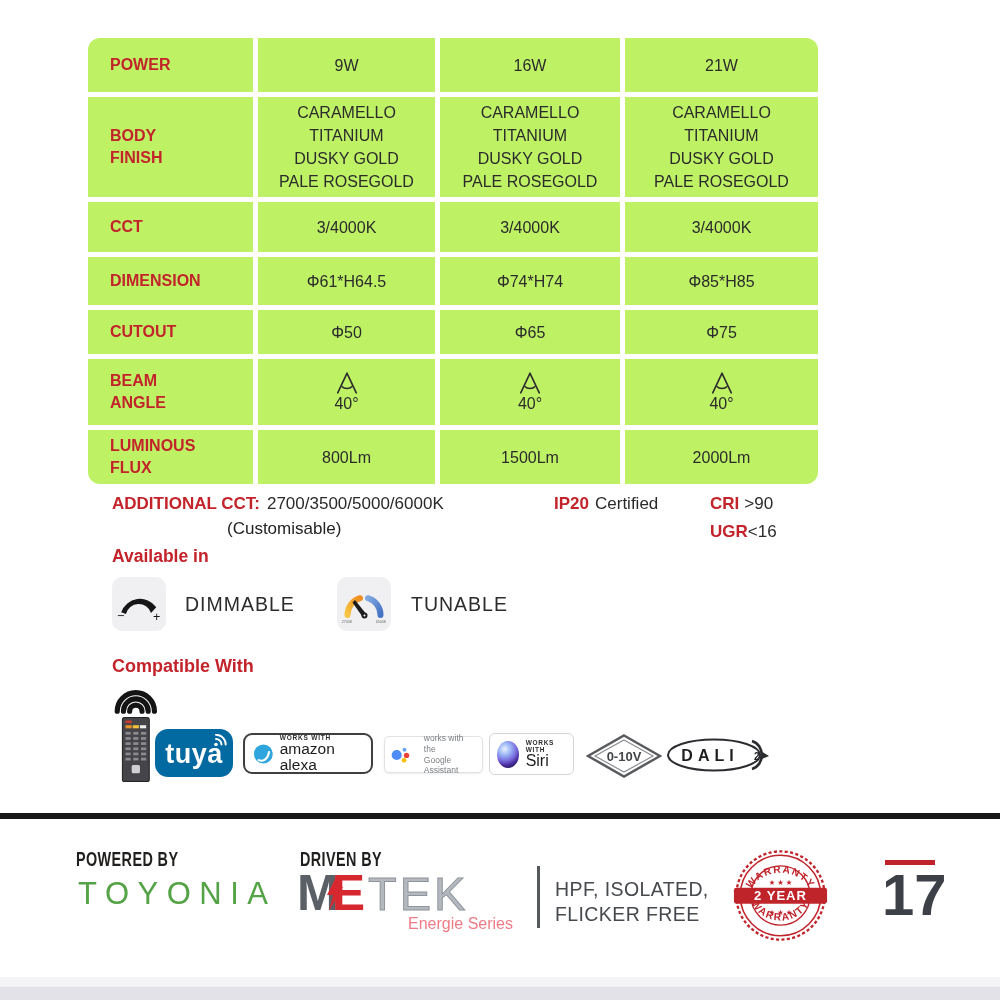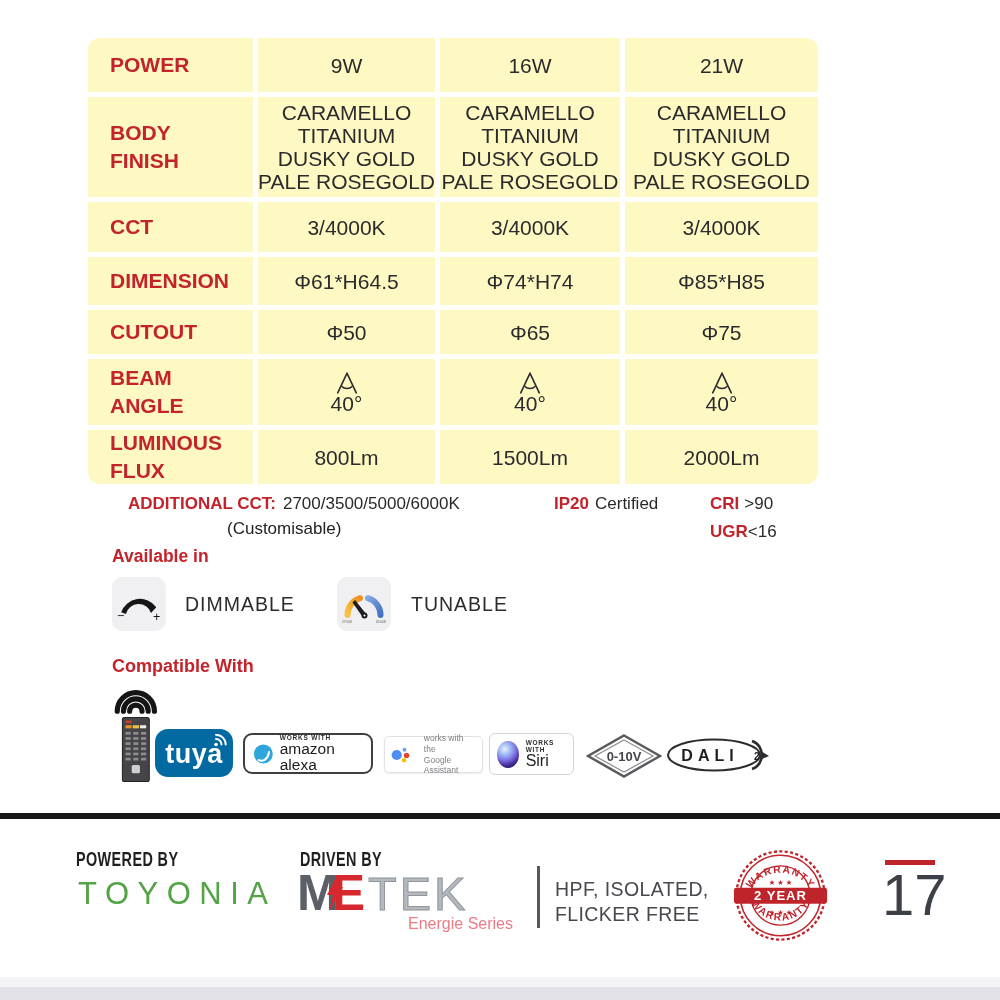--- a/index.html
+++ b/index.html
@@ -7,31 +7,31 @@
         font-family:"Liberation Sans", sans-serif;color:#2a2a2c;}
   .abs{position:absolute;}
   .red{color:#c3232a;}
   .b{font-weight:bold;}
 
   
   .spec-table{position:absolute;left:88px;top:38px;display:grid;
     grid-template-columns:165px 177px 180px 193px;
     grid-template-rows:54px 100px 50px 48px 44px 66px 54px;
     gap:5px;}
-  .cell{background:#fef9c3;display:flex;align-items:center;font-size:21px;}
+  .cell{background:#bef264;display:flex;align-items:center;font-size:16px;}
   .c-label{color:#c3232a;font-weight:bold;padding-left:22px;white-space:pre-line;line-height:1.35;}
   .c-val{justify-content:center;color:#2b2b2d;text-align:center;white-space:pre-line;line-height:23px;}
   .c-beam{flex-direction:column;justify-content:center;gap:1px;line-height:18px;}
   .r-tl{border-top-left-radius:12px;} .r-tr{border-top-right-radius:12px;}
   .r-bl{border-bottom-left-radius:12px;} .r-br{border-bottom-right-radius:12px;}
   .beam-icon{display:block;}
 
   
   .addl{left:112px;top:494px;font-size:17px;}
-  .addl .red{margin-right:7px;margin-left:16px;}
+  .addl .red{margin-right:7px;}
   .note{left:227px;top:519px;width:180px;text-align:left;font-size:17px;color:#232325;}
   .ip{left:554px;top:494px;font-size:17px;} .ip .red{margin-right:6px;}
   .cri{left:710px;top:494px;font-size:17px;} .cri .red{margin-right:5px;}
   .ugr{left:710px;top:522px;font-size:17px;}
   .head-red{font-size:17.5px;font-weight:bold;color:#c3232a;}
   .avail-head{left:112px;top:546px;}
   .comp-head{left:112px;top:656px;font-size:18px;}
 
   
   .feat-tile{width:54px;height:54px;background:#f0f0f2;border-radius:10px;
@@ -72,21 +72,21 @@
   .mk-m{font-weight:bold;font-size:50px;color:#5b6066;letter-spacing:-2px;}
   .mk-bolt{margin:0 -8px 0 -10px;position:relative;z-index:2;}
   .mk-e{font-weight:bold;font-size:50px;color:#d7282f;margin-left:-3px;}
   .mk-tek{font-size:47px;color:#b3b9be;-webkit-text-stroke:1px #8f959a;letter-spacing:3px;margin-left:3px;}
   .mk-series{left:297px;top:915px;width:216px;text-align:right;font-size:16px;color:#ee7b86;}
   .vdiv{left:537px;top:866px;width:2.5px;height:62px;background:#55585c;}
   .hpf{left:555px;top:877px;font-size:19.5px;color:#46494d;letter-spacing:.4px;
     white-space:pre-line;line-height:1.3;}
   .warranty{left:732px;top:847px;}
   .bar17{left:885px;top:860px;width:50px;height:5px;background:#c0242b;}
-  .n17{left:882px;top:866px;font-size:58px;font-weight:normal;color:#3d4147;line-height:1;}
+  .n17{left:882px;top:866px;font-size:58px;font-weight:bold;color:#3d4147;line-height:1;}
 
   .strip1{left:0;top:977px;width:1000px;height:10px;background:#f4f4f7;}
   .strip2{left:0;top:987px;width:1000px;height:13px;background:#e2e2e8;}
 </style>
 </head>
 <body>
 
 <div class="page">
 
   <div class="spec-table">

